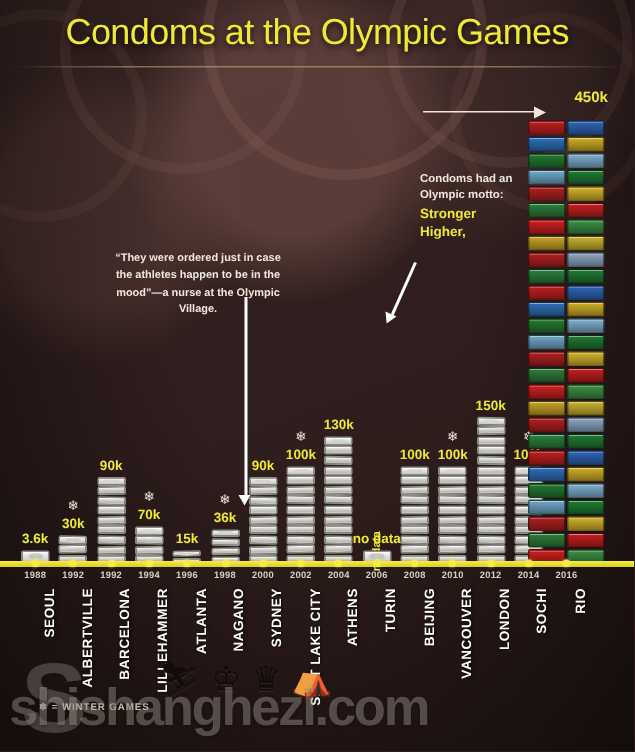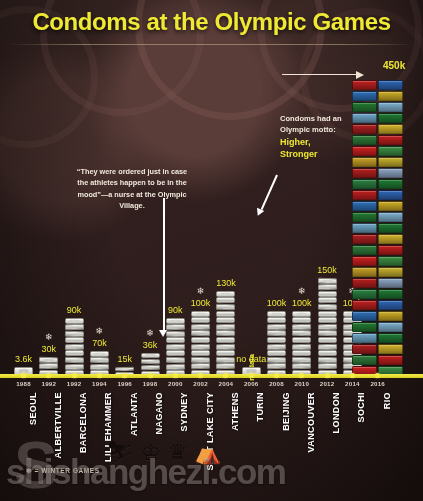--- a/index.html
+++ b/index.html
@@ -21,21 +21,21 @@
   .r1{width:150px;height:150px;left:40px;top:-48px;}
   .r2{width:176px;height:176px;left:135px;top:-70px;border-color:rgba(132,92,85,.34);}
   .r3{width:150px;height:150px;left:258px;top:-52px;}
   .r4{width:128px;height:128px;left:-44px;top:6px;border-color:rgba(112,78,72,.25);}
   .r5{width:120px;height:120px;left:300px;top:8px;border-color:rgba(112,78,72,.22);}
   .vig{position:absolute;inset:0;background:radial-gradient(ellipse at 50% 35%, rgba(0,0,0,0) 35%, rgba(0,0,0,.55) 100%);}
 
   
   .title-wrap{position:absolute;left:0;right:0;top:8px;text-align:center;}
   .title{
-    font-size:24px;font-weight:bold;letter-spacing:-.4px;
+    font-size:24px;font-weight:normal;letter-spacing:-.4px;
     color:#efe933;
     text-shadow:0 2px 4px rgba(0,0,0,.75);
   }
   .title-rule{position:absolute;left:8px;right:8px;top:44px;height:1px;
     background:linear-gradient(90deg,rgba(216,208,150,0) 0%,rgba(216,208,150,.45) 18%,rgba(216,208,150,.45) 82%,rgba(216,208,150,0) 100%);}
 
   
   .note{position:absolute;left:118px;top:58px;font-size:9.5px;font-weight:bold;
     color:#efe6d6;letter-spacing:.1px;white-space:nowrap;}
   .note b{color:#efe933;font-size:13px;letter-spacing:-.2px;}
@@ -69,21 +69,21 @@
     background:linear-gradient(180deg,#f2f2ef 0%,#d2d2cd 42%,#b9b9b3 70%,#cfcfc9 100%);
     border:.6px solid #8e8e87;border-radius:1.5px;margin-top:.6px;
     box-shadow:inset 0 .5px 0 rgba(255,255,255,.85);}
   .pack.cap{position:relative;
     background:linear-gradient(180deg,#f6f6f3 0%,#dcdcd6 55%,#c4c4be 100%);}
   .pack.cap::after{content:"";position:absolute;left:50%;top:50%;
     width:62%;height:62%;transform:translate(-50%,-50%);border-radius:50%;
     background:radial-gradient(circle,#cccbc4 0%,#bdbcb5 60%,#adaca5 100%);
     box-shadow:inset 0 0 2px rgba(255,255,255,.8);}
   .bar-val{position:absolute;left:50%;transform:translateX(-50%);
-    font-size:9px;font-weight:normal;color:#efe933;white-space:nowrap;margin-top:40px;}
+    font-size:9px;font-weight:bold;color:#efe933;white-space:nowrap;margin-top:40px;}
   .snow{position:absolute;left:50%;transform:translateX(-50%);
     font-size:9px;color:#e9e3d4;line-height:1;}
   .nodata{position:absolute;left:50%;bottom:4px;transform:translateX(-50%) rotate(-90deg);
     transform-origin:center;font-size:7.5px;font-weight:bold;color:#efe933;white-space:nowrap;}
 
   
   .rio{position:absolute;bottom:0;display:flex;gap:1px;}
   .rio-col{display:flex;flex-direction:column-reverse;gap:.8px;width:25px;}
   .rio-cell{height:10px;border:.5px solid rgba(0,0,0,.45);border-radius:1.5px;
     box-shadow:inset 0 .6px 0 rgba(255,255,255,.45);}
@@ -131,22 +131,22 @@
   <div class="note-arrow">
     <div class="shaft"></div>
       <div class="head"></div>
   </div>
   <div class="top-val">450k</div>
 
   <div class="quote">“They were ordered just in case the athletes happen to be in the mood”—a nurse at the Olympic Village.</div>
 
   <div class="motto">
     <span>Condoms had an Olympic motto:</span>
+    <span class="hl">Stronger</span>
     <span class="hl">Higher,</span>
-    <span class="hl">Stronger</span>
   </div>
 
   <div class="ann-arrow" id="arrow-atlanta">
     <div class="shaft"></div>
       <div class="head"></div>
   </div>
   <div class="ann-arrow" id="arrow-motto">
     <div class="shaft"></div>
       <div class="head"></div>
   </div>

